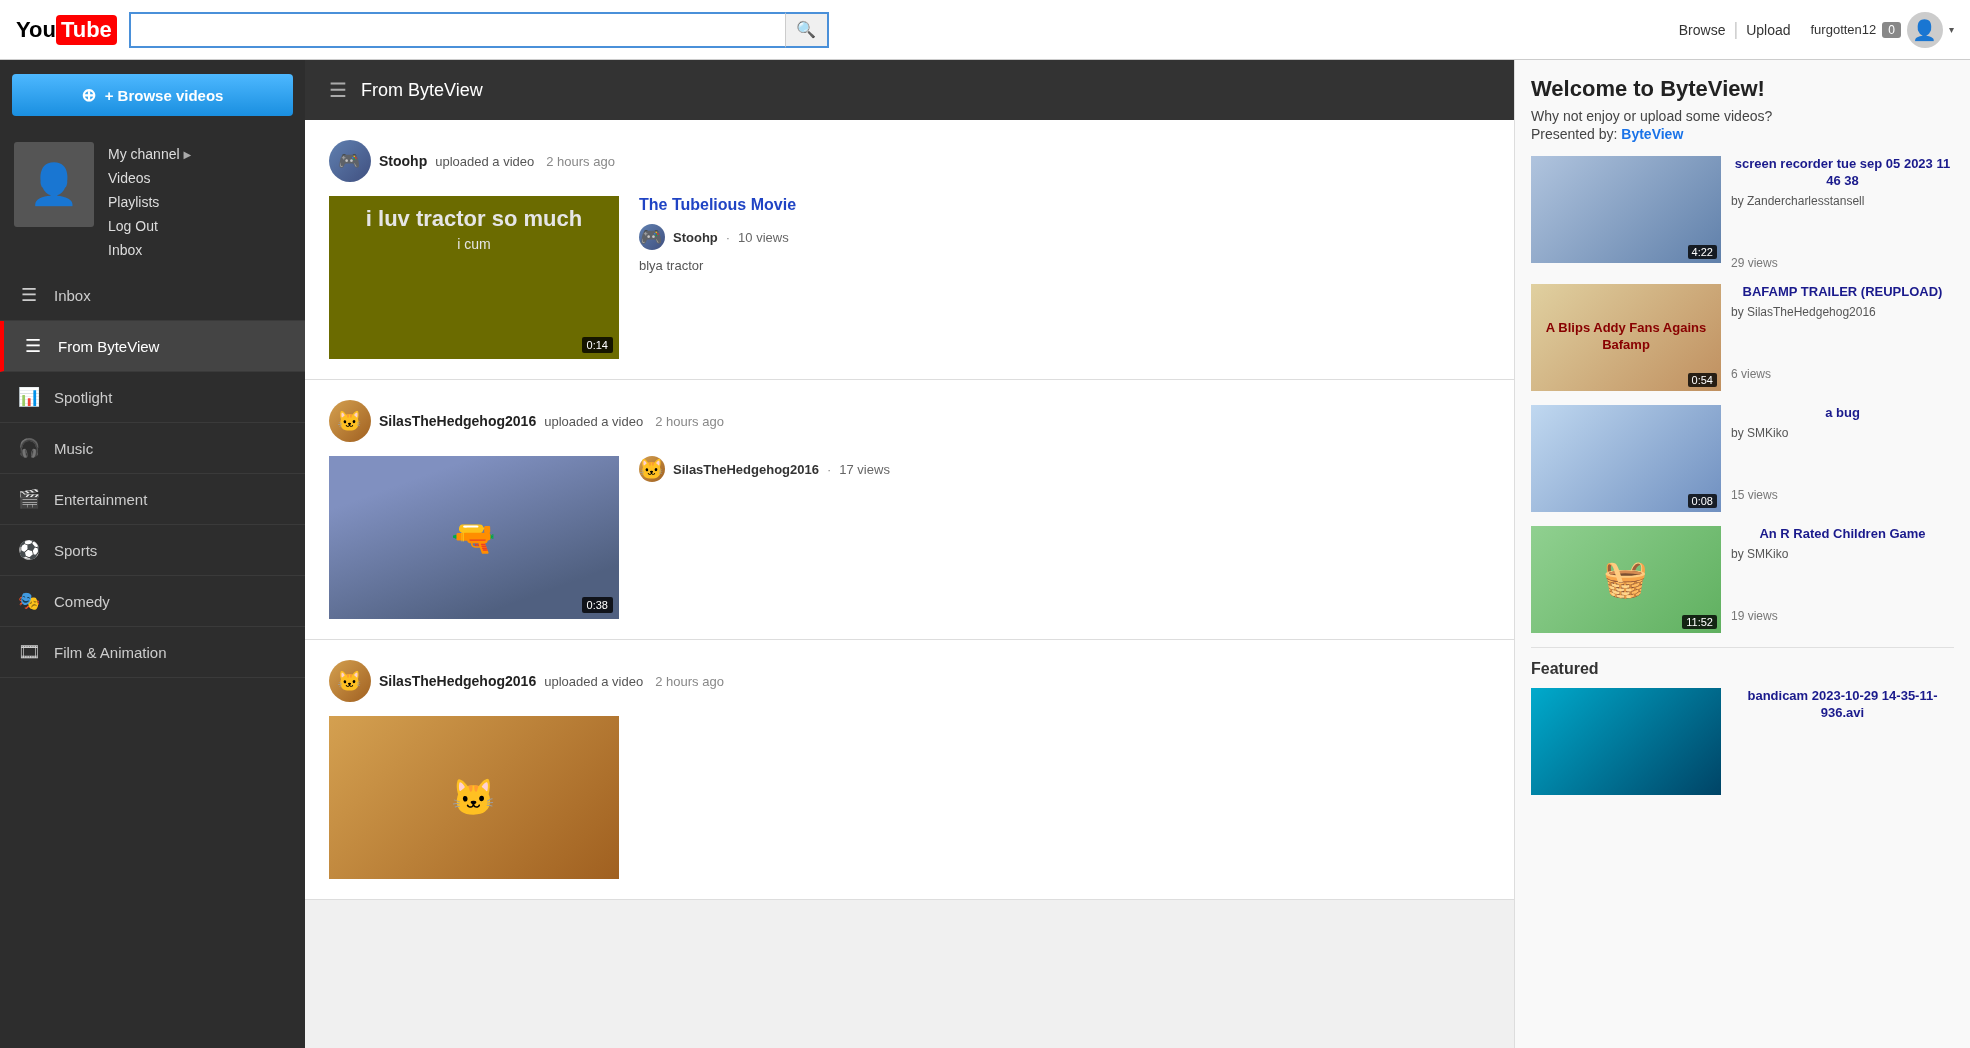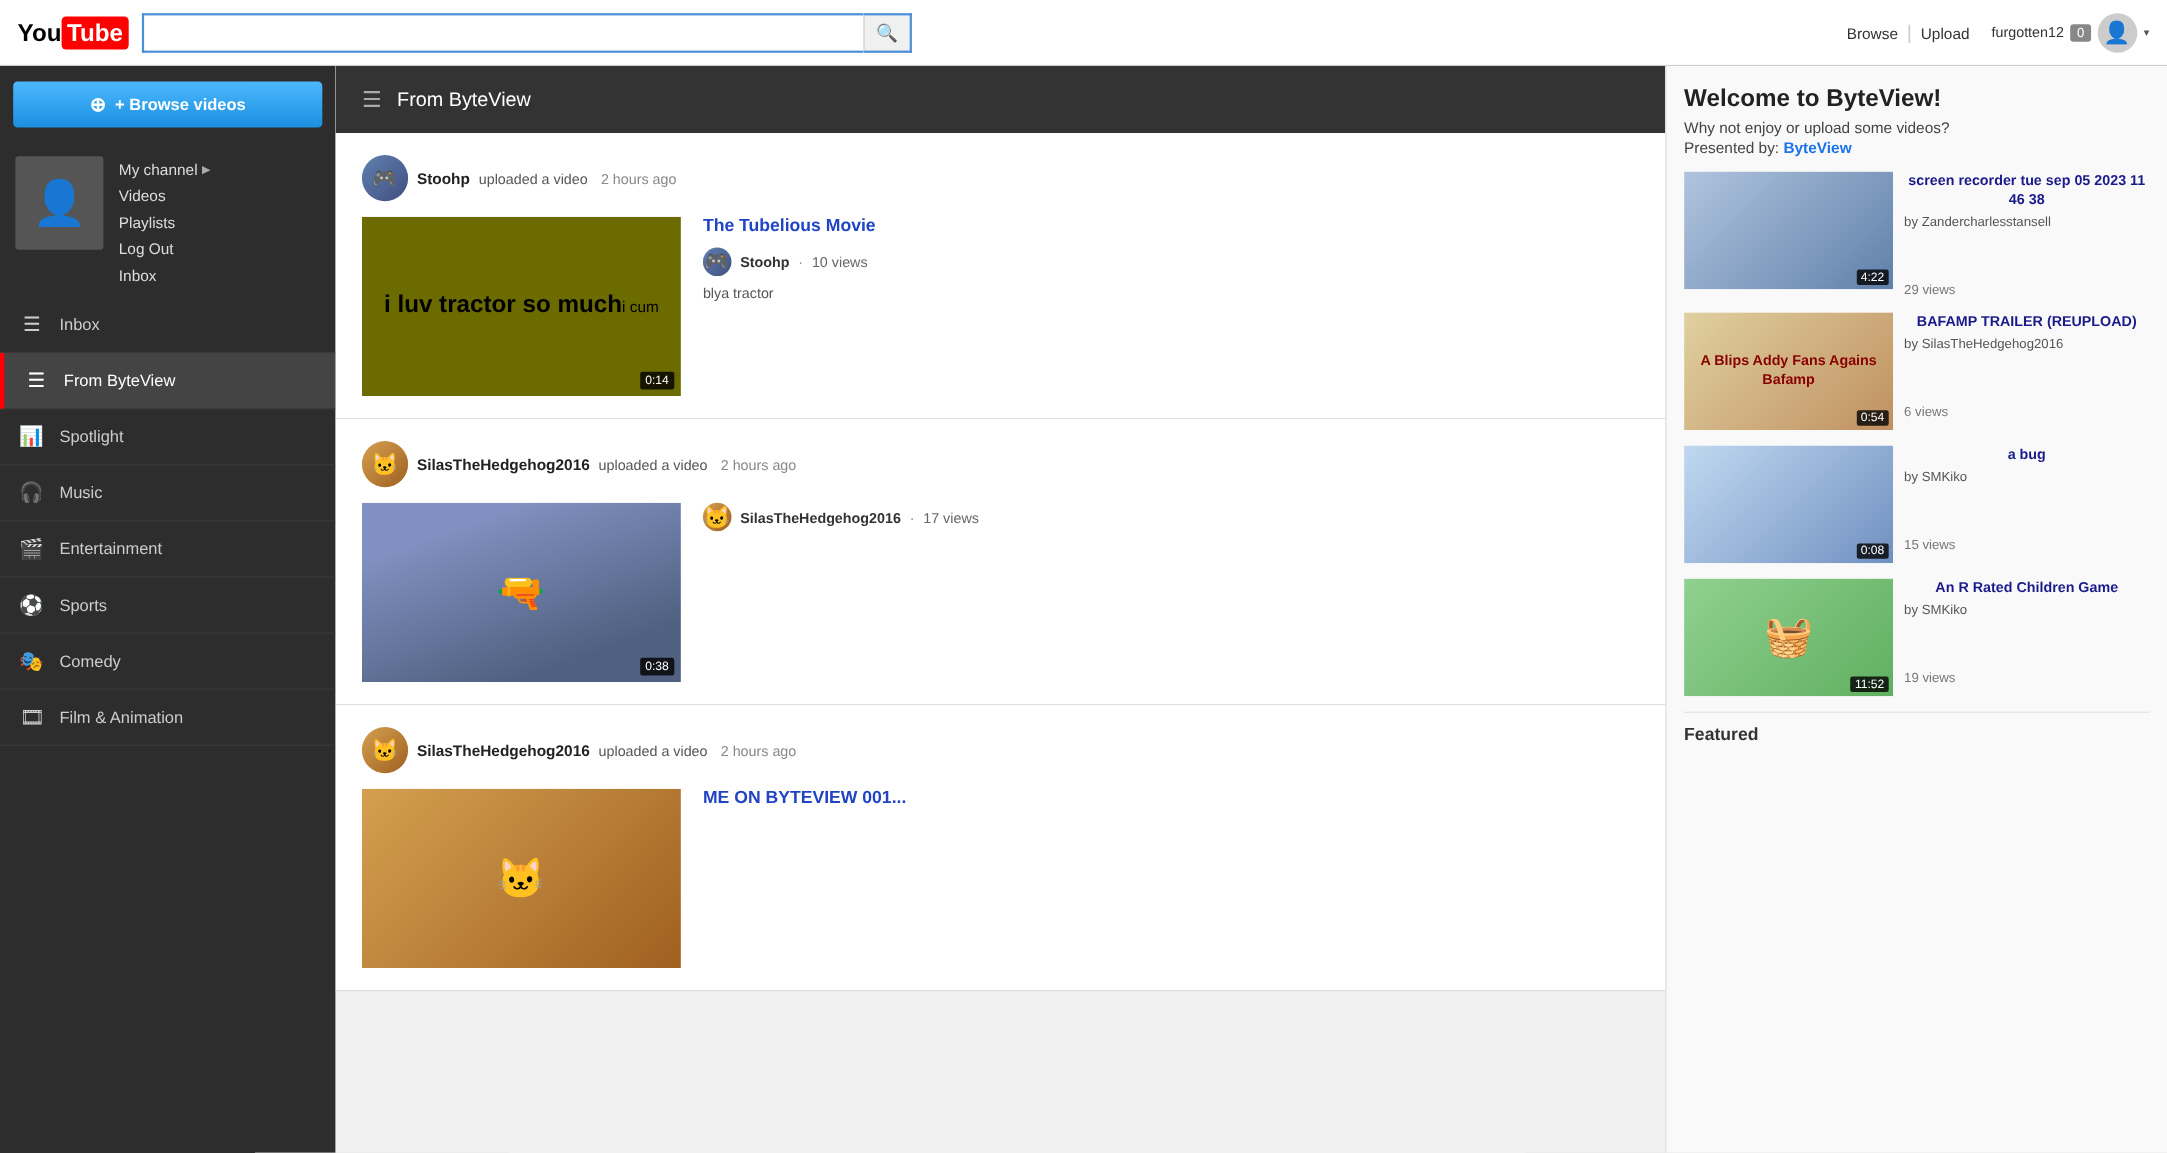--- a/index.html
+++ b/index.html
@@ -270,21 +270,21 @@
       height: 163px;
       flex-shrink: 0;
       position: relative;
       background: #555;
       overflow: hidden;
     }
     .video-thumb-inner {
       width: 100%;
       height: 100%;
     }
-    .thumb-olive { background: #6b6b00; display: flex; align-items: center; justify-content: center; flex-direction: row; color: #000000; text-align: center; padding: 10px; }
+    .thumb-olive { background: #6b6b00; display: flex; align-items: center; flex-direction: column; color: #e5e5e5; text-align: center; padding: 10px; }
     .thumb-olive .main-text { font-size: 22px; font-weight: bold; margin-bottom: 4px; }
     .thumb-olive .sub-text { font-size: 14px; }
     .video-duration {
       position: absolute;
       bottom: 6px;
       right: 6px;
       background: rgba(0,0,0,0.8);
       color: #fff;
       font-size: 11px;
       padding: 2px 5px;
@@ -541,23 +541,20 @@
         <div class="feed-item-meta">
           <div class="feed-user-avatar cat-avatar-1">🐱</div>
           <span class="feed-uploader">SilasTheHedgehog2016</span>
           <span class="feed-action">uploaded a video</span>
           <span class="feed-time">2 hours ago</span>
         </div>
         <div class="feed-video">
           <div class="video-thumb">
             <div class="video-thumb-inner thumb-cat2">🐱</div>
           </div>
-          <div class="video-info">
-            <a class="video-title">ME ON BYTEVIEW 001...</a>
-          </div>
         </div>
       </div>
 
     </div>
 
     <div id="right-sidebar">
       <div class="welcome-title">Welcome to ByteView!</div>
       <div class="welcome-sub">Why not enjoy or upload some videos?</div>
       <div class="welcome-presenter">
         <span>Presented by:</span>
@@ -612,18 +609,26 @@
         <div class="right-video-info">
           <a class="right-video-title">An R Rated Children Game</a>
           <div class="right-video-by">by SMKiko</div>
           <div class="right-video-views">19 views</div>
         </div>
       </div>
 
       <hr class="separator">
       <div class="featured-label">Featured</div>
 
+      <div class="right-video-item">
+        <div class="right-thumb">
+          <div class="right-thumb-inner thumb-bandicam"></div>
+        </div>
+        <div class="right-video-info">
+          <a class="right-video-title">bandicam 2023-10-29 14-35-11-936.avi</a>
+        </div>
+      </div>
 
     </div>
 
   </div>
 
 </div>
 
 </body></html>

